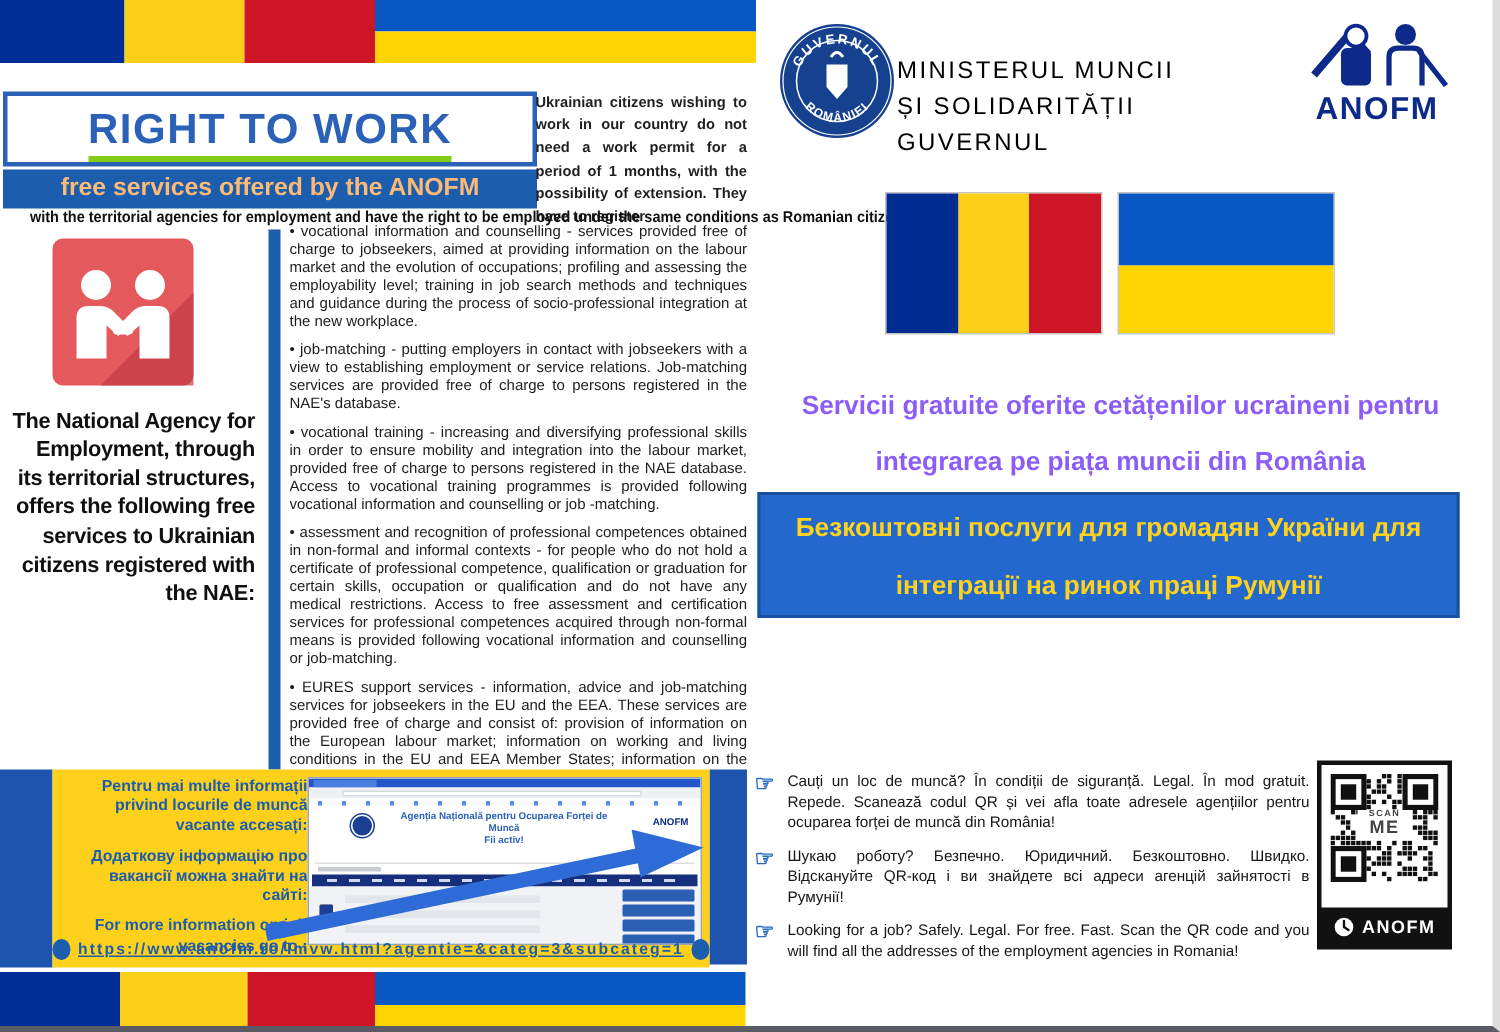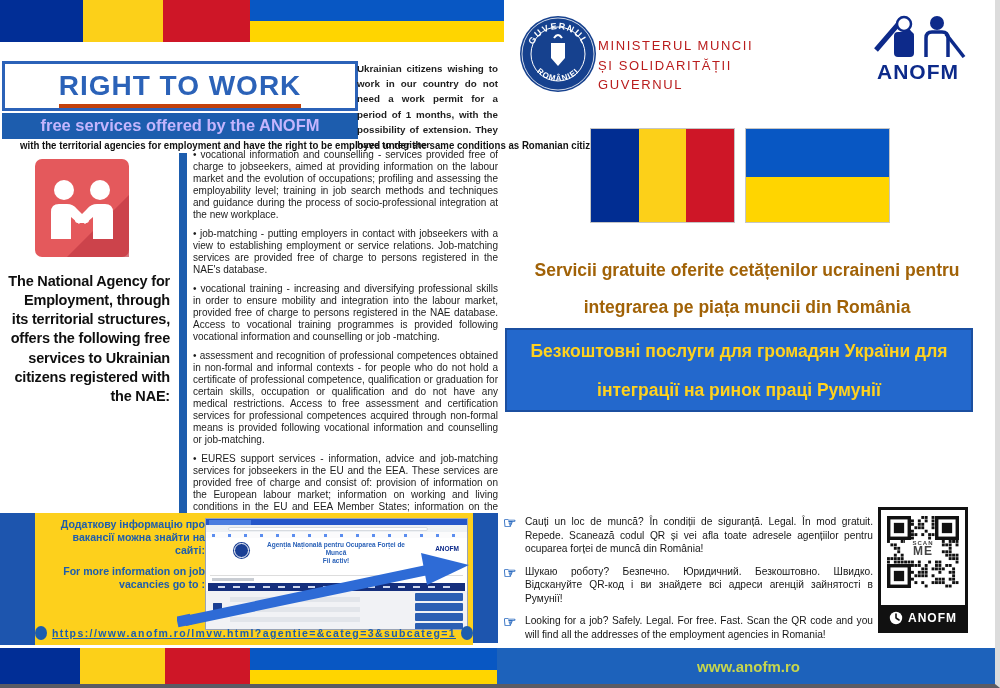--- a/index.html
+++ b/index.html
@@ -9,53 +9,53 @@
   .abs { position:absolute; }
 
   
   .st-navy { background:#012e96; } .st-yel { background:#fcd019; } .st-red { background:#ce1627; }
   .st-uab { background:#0857c3; } .st-uay { background:#ffd500; }
 
   
   .title-box { left:2px; top:61px; width:356px; height:50px; background:#fff;
                border:3px solid #2b62b8; text-align:center; }
   .title-box span { display:inline-block; margin-top:6px; font-size:28px; font-weight:bold;
-               color:#2b62b8; letter-spacing:1px; border-bottom:4px solid #c2410c; padding-bottom:2px; }
+               color:#2b62b8; letter-spacing:1px; border-bottom:4px solid #84cc16; padding-bottom:2px; }
   .subtitle-bar { left:2px; top:113px; width:356px; height:26px; background:#1d5dae;
-               color:#c4b5fd; font-weight:bold; font-size:16.5px; text-align:center; line-height:25px; }
+               color:#fdba74; font-weight:bold; font-size:16.5px; text-align:center; line-height:25px; }
   .intro-side { left:357px; top:61px; width:141px; font-size:9.8px; font-weight:bold;
                color:#1f1f1f; text-align:justify; line-height:1.55; }
   .intro-full { left:0; top:139px; width:500px; font-size:10.5px; font-weight:bold; color:#111;
                text-align:center; white-space:nowrap; transform:scaleX(.92); transform-origin:50% 0; }
 
   
   .agency-text { left:6px; top:272px; width:164px; font-size:14.5px; font-weight:bold;
                color:#101010; text-align:right; line-height:1.32; letter-spacing:-0.2px; }
   .col-divider { left:179px; top:153px; width:8px; height:360px; background:#1d5dae; }
   .services { left:193px; top:149px; width:305px; height:364px; overflow:hidden; }
   .services p { font-size:10px; line-height:1.2; text-align:justify; color:#1c1c1c;
                font-weight:500; margin-bottom:7px; }
 
   
   .handshake { left:33px; top:157px; width:100px; height:106px; }
 
   
-  .ministry { left:598px; top:36px; width:185px; color:#b91c1c; font-size:13px;
+  .ministry { left:598px; top:36px; width:185px; color:#000000; font-size:16px;
               letter-spacing:1.6px; line-height:1.5; }
   .anofm-logo { left:862px; top:14px; width:112px; text-align:center; }
   .anofm-logo .word { font-size:21px; font-weight:bold; color:#0d2a8a; letter-spacing:1px; margin-top:-2px; }
 
   .flag { border:1px solid #c5c5c5; }
   .ro-flag { left:590px; top:128px; width:145px; height:95px; display:flex; }
   .ro-flag div { flex:1; }
   .ua-flag { left:745px; top:128px; width:145px; height:95px; }
   .ua-flag .t { height:48px; background:#0857c3; } .ua-flag .b { height:45px; background:#ffd500; }
 
   .headline-ro { left:500px; top:252px; width:494px; text-align:center; font-size:17.5px;
-                 font-weight:bold; color:#a16207; line-height:37px; }
+                 font-weight:bold; color:#8b5cf6; line-height:37px; }
   .banner-uk { left:505px; top:328px; width:468px; height:84px; background:#2368cc;
                border:2px solid #1b4fa0; color:#ffd21e; font-weight:bold; font-size:17.5px;
                text-align:center; line-height:39px; padding-top:2px; }
   .headline-en { left:507px; top:418px; width:480px; text-align:center; font-size:17.5px;
                  font-weight:bold; color:#141414; line-height:36px; }
 
   
   .cta { left:503px; top:515px; width:370px; }
   .cta .item { display:flex; margin-bottom:9px; }
   .cta .hand { flex:0 0 22px; color:#2b6bc0; font-size:15px; line-height:1; font-weight:bold; }
@@ -366,20 +366,21 @@
         <path d="M7,7 L7,3 M7,7 L10,9" stroke="#111" stroke-width="1.6" stroke-linecap="round"></path>
       </svg>
       <span class="brand">ANOFM</span>
     </div>
   </div>
 
   <div class="abs strip-l"></div>
   <div class="abs strip-r"></div>
   <div class="abs info-box">
     <div class="info-texts">
+      <p>Pentru mai multe informații privind locurile de muncă vacante accesați:</p>
       <p>Додаткову інформацію про вакансії можна знайти на сайті:</p>
       <p>For more information on job vacancies go to :</p>
     </div>
 
     <div class="shot">
       <div class="bar1"></div>
       <div class="tab"></div>
       <div class="bar2"></div>
       <div class="pill"></div>
       <div class="bar3"></div>
@@ -419,15 +420,14 @@
       <span class="url-link">https://www.anofm.ro/lmvw.html?agentie=&amp;categ=3&amp;subcateg=1</span>
       <span class="url-dot"></span>
     </div>
   </div>
 
   <div class="abs st-navy" style="left:0;top:648px;width:80px;height:40px;"></div>
   <div class="abs st-yel" style="left:80px;top:648px;width:85px;height:40px;"></div>
   <div class="abs st-red" style="left:165px;top:648px;width:85px;height:40px;"></div>
   <div class="abs st-uab" style="left:250px;top:648px;width:247px;height:22px;"></div>
   <div class="abs st-uay" style="left:250px;top:670px;width:247px;height:18px;"></div>
-  <div class="abs site-bar">www.anofm.ro</div>
 
 </div>
 
 </body></html>

